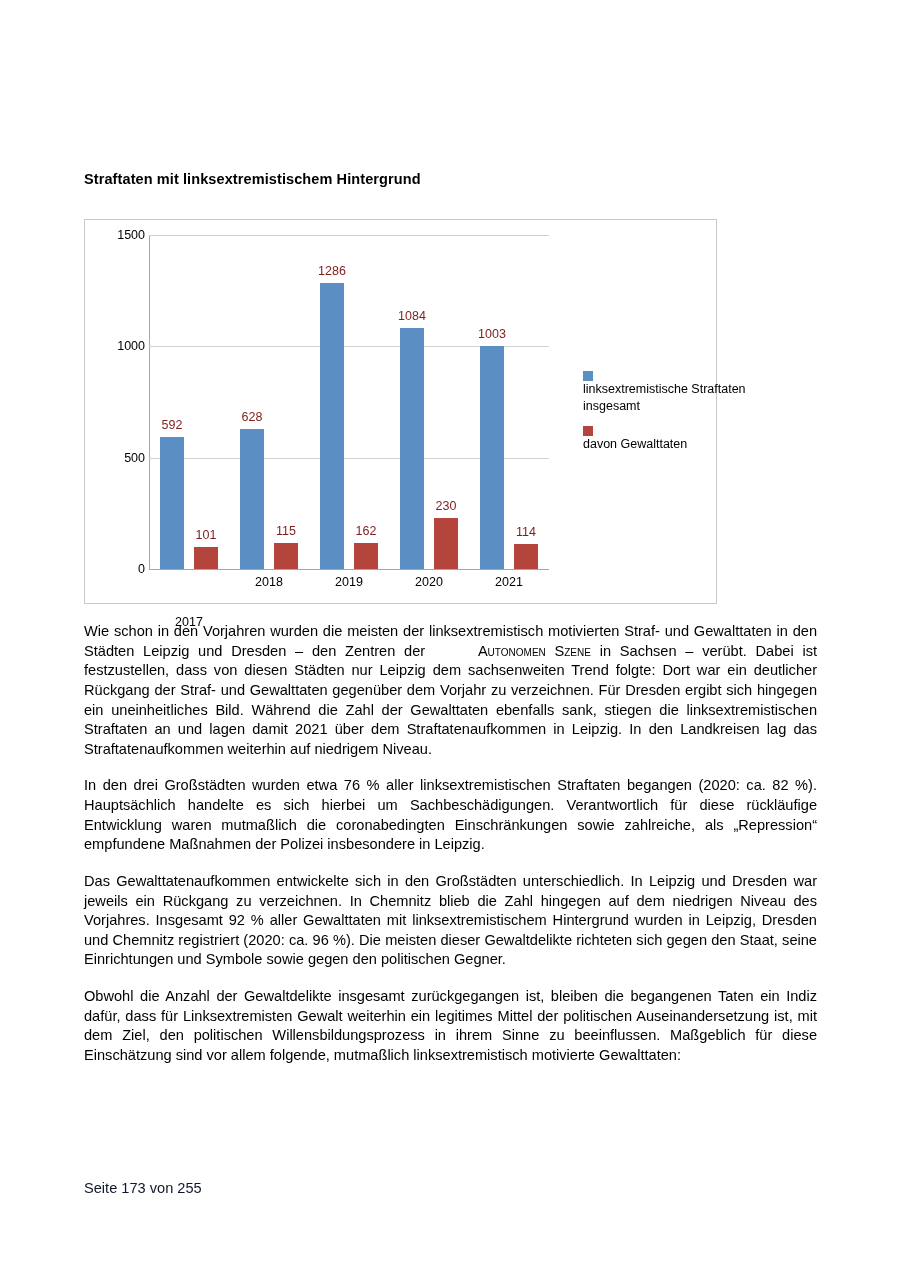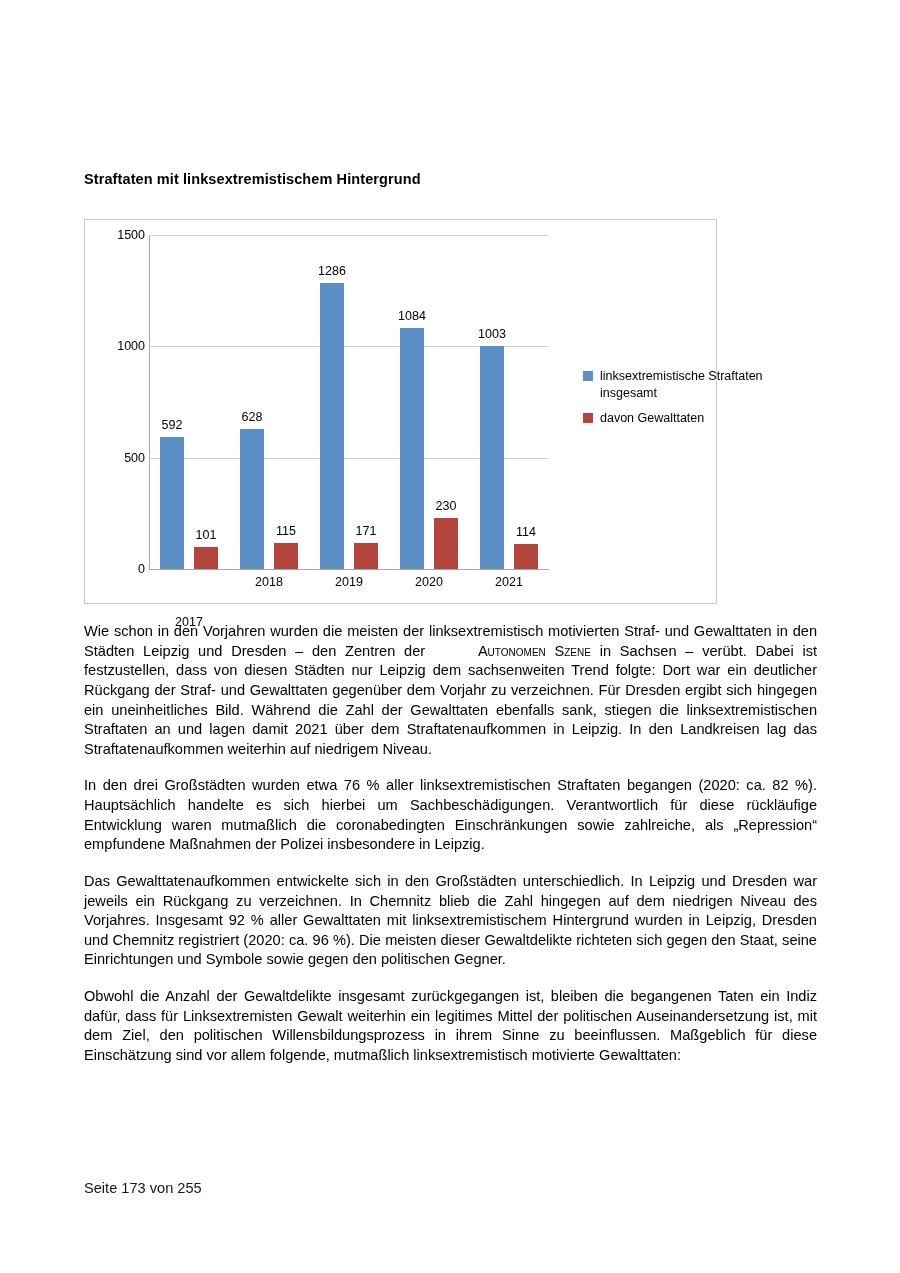--- a/index.html
+++ b/index.html
@@ -82,41 +82,42 @@
   .bar {
     position: absolute;
     bottom: 0;
   }
   .bar.total { background: #5b8fc4; }
   .bar.viol  { background: #b4453c; }
   .bar-label {
     position: absolute;
     font-size: 12.5px;
     text-align: center;
-    color: #000000;
+    color: #7f1d1d;
   }
   .xtick {
     position: absolute;
     top: 340px;
     font-size: 12.5px;
     text-align: center;
     color: #000;
   }
   .legend {
     position: absolute;
     left: 498px;
     top: 148px;
     width: 215px;
     font-size: 12.5px;
     line-height: 1.35;
   }
   .legend-row {
     display: flex;
     align-items: flex-start;
     margin-bottom: 8px;
+    flex-direction: column;
   }
   .legend-swatch {
     width: 10px;
     height: 10px;
     margin-top: 3px;
     margin-right: 7px;
     flex: 0 0 auto;
   }
   .legend-swatch.total { background: #5b8fc4; }
   .legend-swatch.viol  { background: #b4453c; }
@@ -174,21 +175,21 @@
           <div class="bar-label" style="left: -2px; width: 50px; top: 183.181px;">592</div>
           <div class="bar viol" style="left: 45px; width: 24px; height: 22.4893px;"></div>
           <div class="bar-label" style="left: 32px; width: 50px; top: 292.511px;">101</div>
           <div class="bar total" style="left: 91px; width: 24px; height: 139.835px;"></div>
           <div class="bar-label" style="left: 78px; width: 50px; top: 175.165px;">628</div>
           <div class="bar viol" style="left: 125px; width: 24px; height: 25.6067px;"></div>
           <div class="bar-label" style="left: 112px; width: 50px; top: 289.393px;">115</div>
           <div class="bar total" style="left: 171px; width: 24px; height: 286.349px;"></div>
           <div class="bar-label" style="left: 158px; width: 50px; top: 28.6507px;">1286</div>
           <div class="bar viol" style="left: 205px; width: 24px; height: 26.052px;"></div>
-          <div class="bar-label" style="left: 192px; width: 50px; top: 288.948px;">171</div>
+          <div class="bar-label" style="left: 192px; width: 50px; top: 288.948px;">162</div>
           <div class="bar total" style="left: 251px; width: 24px; height: 241.371px;"></div>
           <div class="bar-label" style="left: 238px; width: 50px; top: 73.6293px;">1084</div>
           <div class="bar viol" style="left: 285px; width: 24px; height: 51.2133px;"></div>
           <div class="bar-label" style="left: 272px; width: 50px; top: 263.787px;">230</div>
           <div class="bar total" style="left: 331px; width: 24px; height: 223.335px;"></div>
           <div class="bar-label" style="left: 318px; width: 50px; top: 91.6653px;">1003</div>
           <div class="bar viol" style="left: 365px; width: 24px; height: 25.384px;"></div>
           <div class="bar-label" style="left: 352px; width: 50px; top: 289.616px;">114</div>
         </div>
       <div id="xtick-layer">

